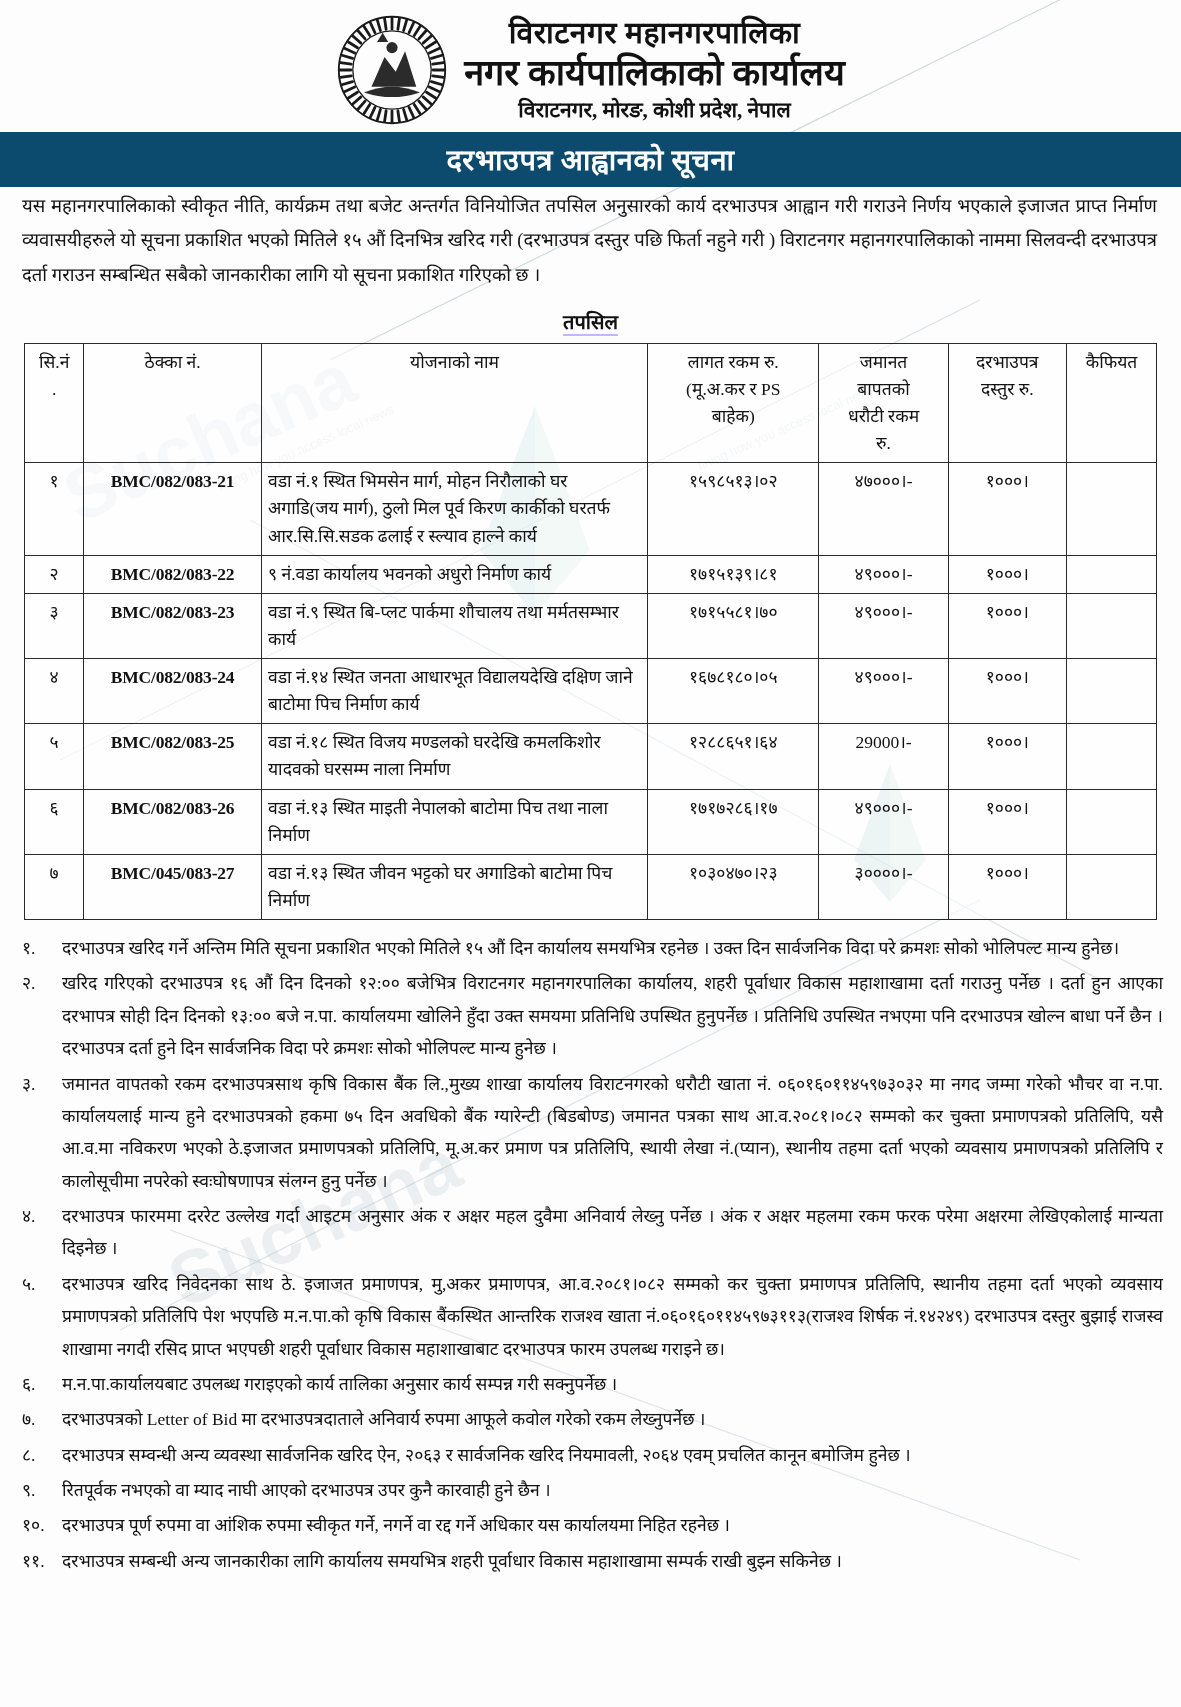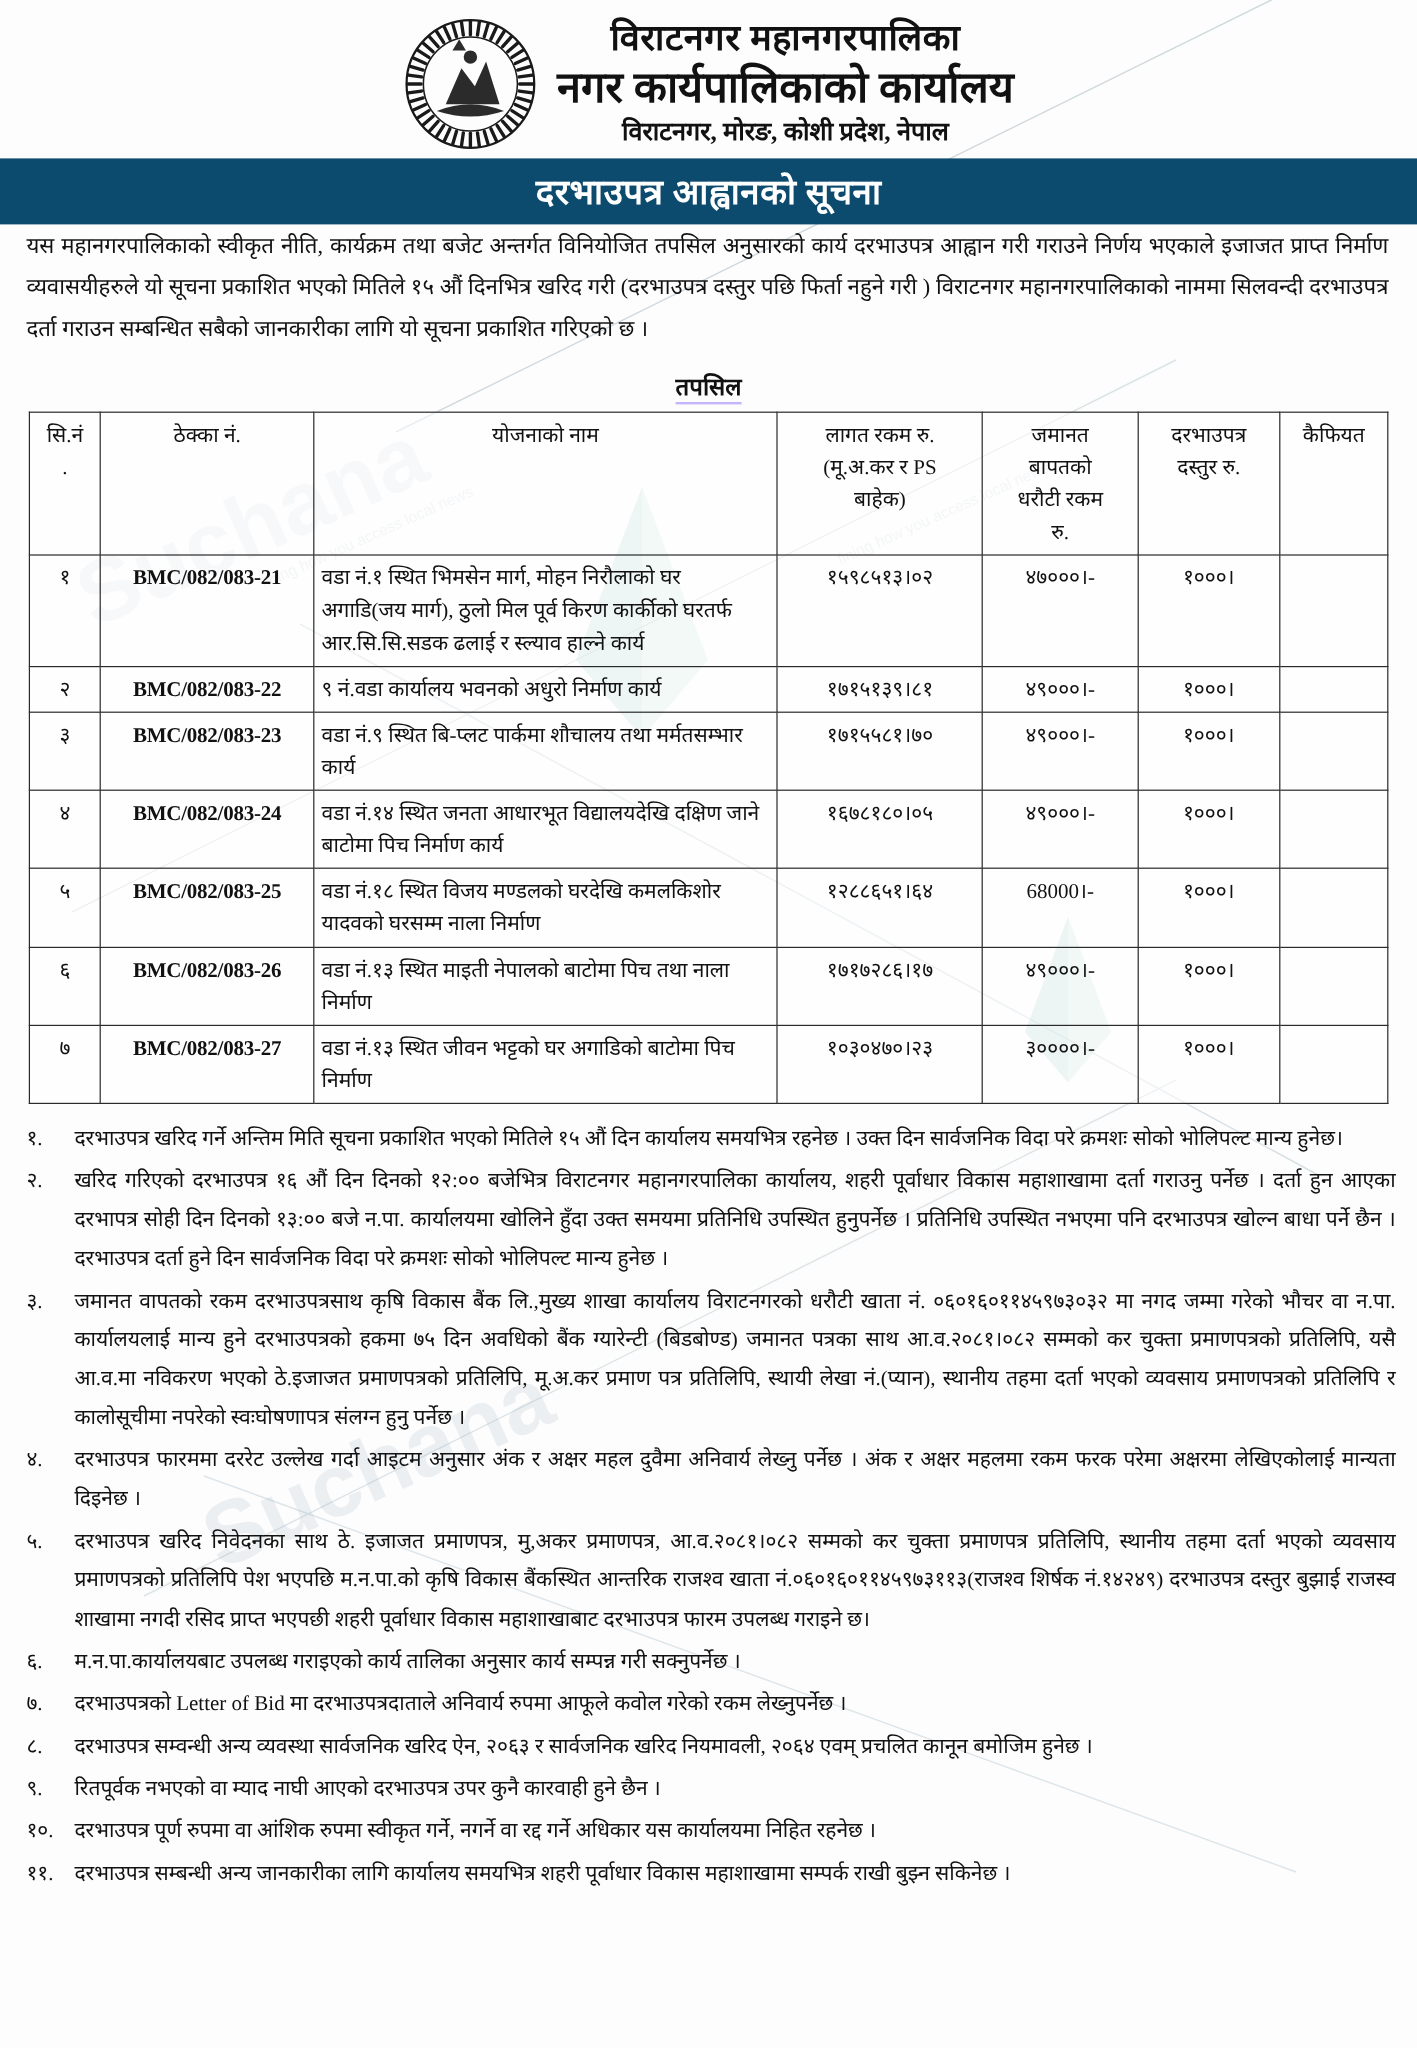--- a/index.html
+++ b/index.html
@@ -345,36 +345,36 @@
               <td class="num">१६७८१८०।०५</td>
               <td class="num">४९०००।-</td>
               <td class="num">१०००।</td>
               <td class="rem"></td>
             </tr>
             <tr>
               <td class="sn">५</td>
               <td class="cno">BMC/082/083-25</td>
               <td class="name">वडा नं.१८ स्थित विजय मण्डलको घरदेखि कमलकिशोर यादवको घरसम्म नाला निर्माण</td>
               <td class="num">१२८८६५१।६४</td>
-              <td class="num">68000।-</td>
+              <td class="num">29000।-</td>
               <td class="num">१०००।</td>
               <td class="rem"></td>
             </tr>
             <tr>
               <td class="sn">६</td>
               <td class="cno">BMC/082/083-26</td>
               <td class="name">वडा नं.१३ स्थित माइती नेपालको बाटोमा पिच तथा नाला निर्माण</td>
               <td class="num">१७१७२८६।१७</td>
               <td class="num">४९०००।-</td>
               <td class="num">१०००।</td>
               <td class="rem"></td>
             </tr>
             <tr>
               <td class="sn">७</td>
-              <td class="cno">BMC/082/083-27</td>
+              <td class="cno">BMC/045/083-27</td>
               <td class="name">वडा नं.१३ स्थित जीवन भट्टको घर अगाडिको बाटोमा पिच निर्माण</td>
               <td class="num">१०३०४७०।२३</td>
               <td class="num">३००००।-</td>
               <td class="num">१०००।</td>
               <td class="rem"></td>
             </tr>
           </tbody>
       </table>
     </div>
 

